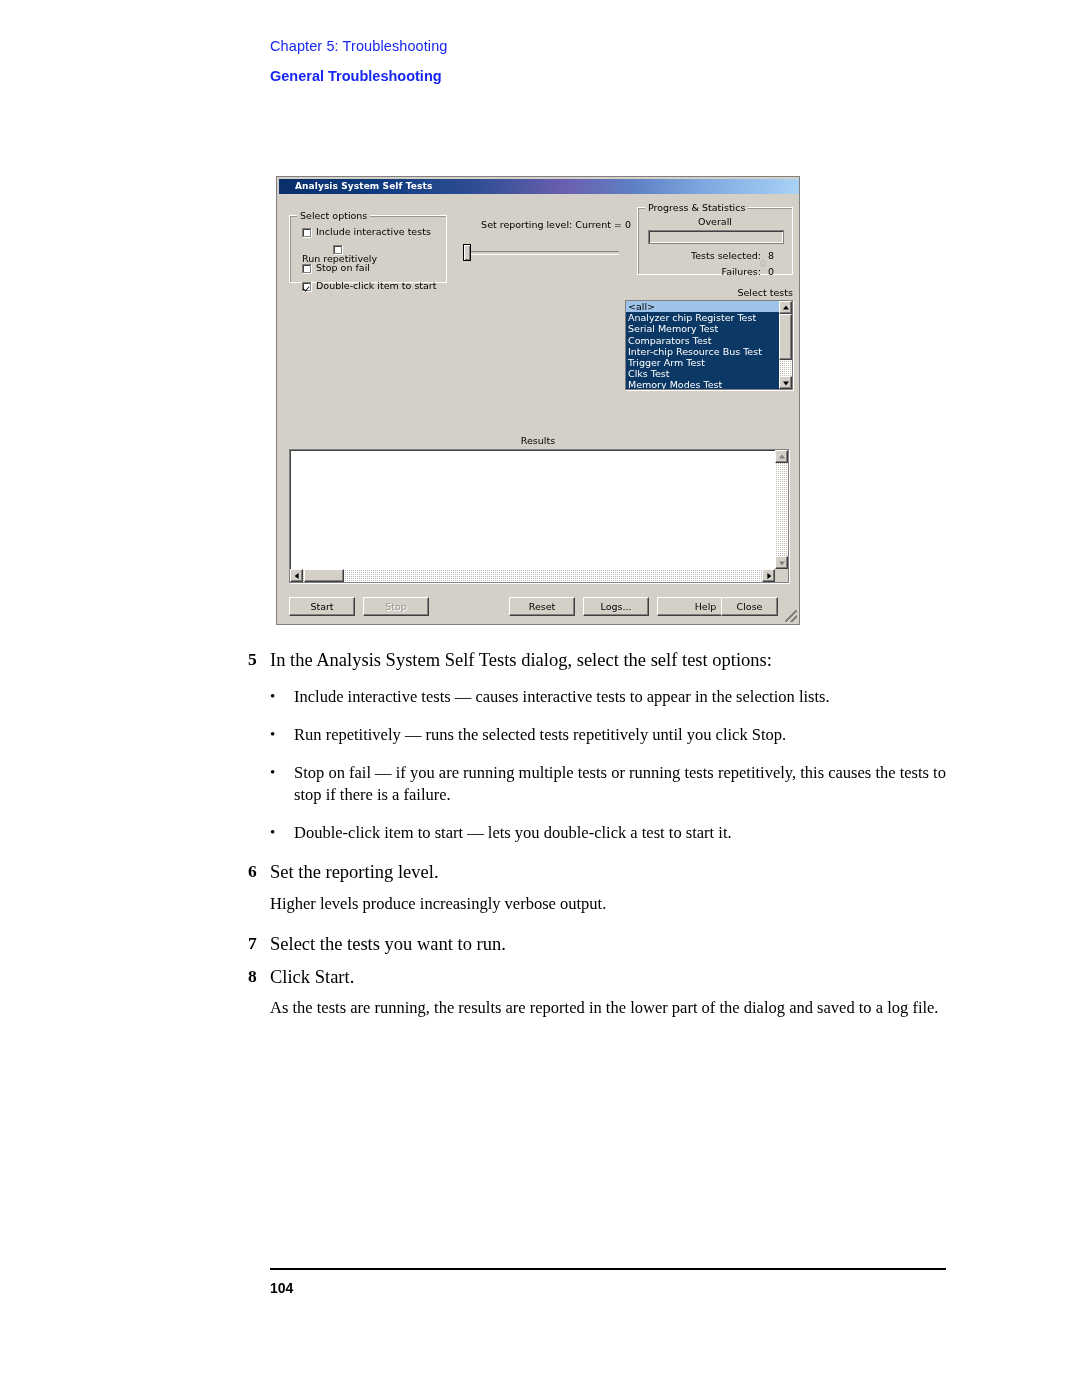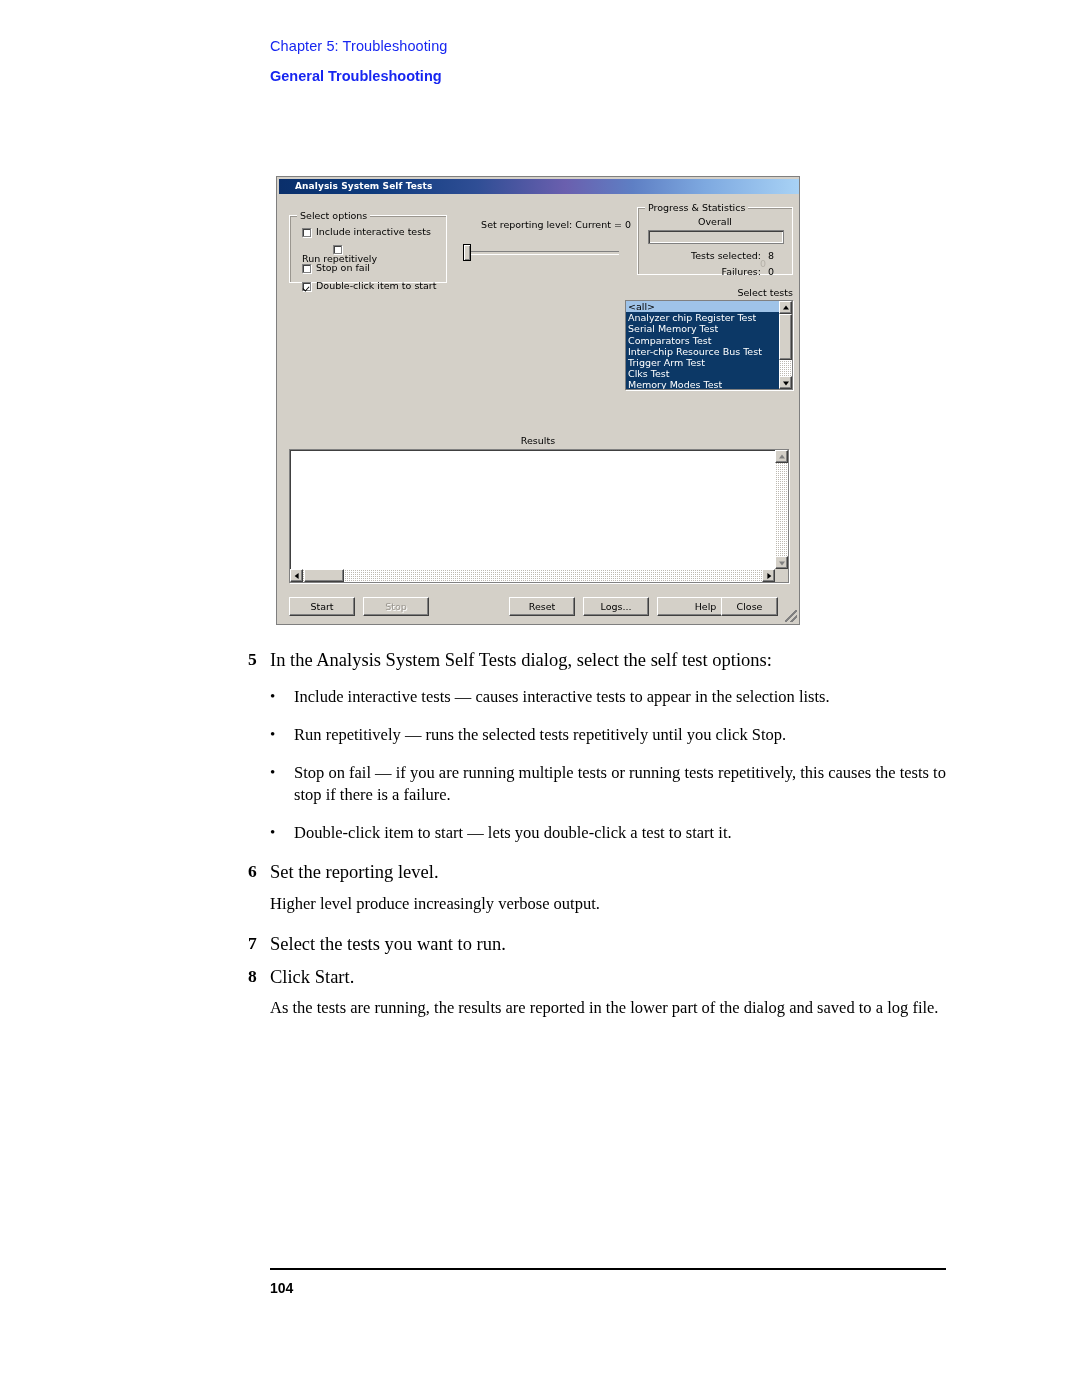--- a/index.html
+++ b/index.html
@@ -613,21 +613,21 @@
     <div class="bullet-row">
       <span class="bullet-dot">•</span>
       <span class="bullet-text">Double-click item to start — lets you double-click a test to start it.</span>
     </div>
   </div>
 
   <div class="step">
     <span class="step-num">6</span>
     <span class="step-text">Set the reporting level.</span>
   </div>
-  <div class="para">Higher level produce increasingly verbose output.</div>
+  <div class="para">Higher levels produce increasingly verbose output.</div>
 
   <div class="step">
     <span class="step-num">7</span>
     <span class="step-text">Select the tests you want to run.</span>
   </div>
 
   <div class="step">
     <span class="step-num">8</span>
     <span class="step-text">Click Start.</span>
   </div>

